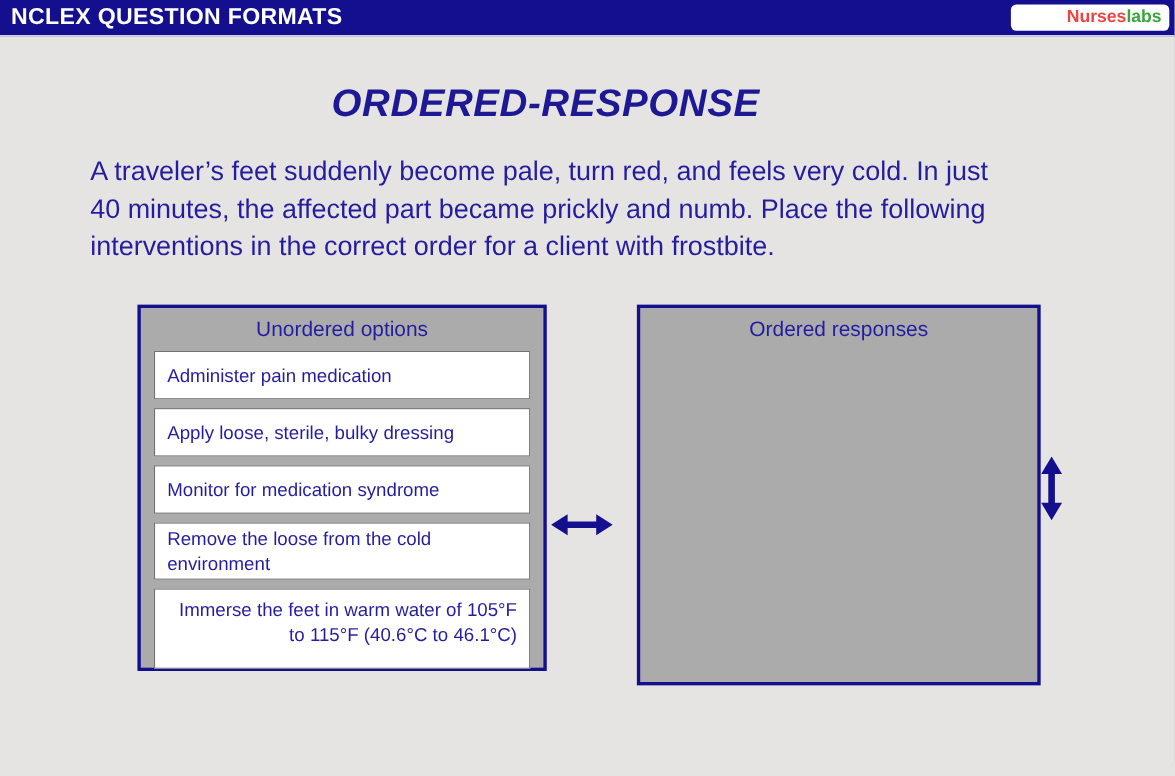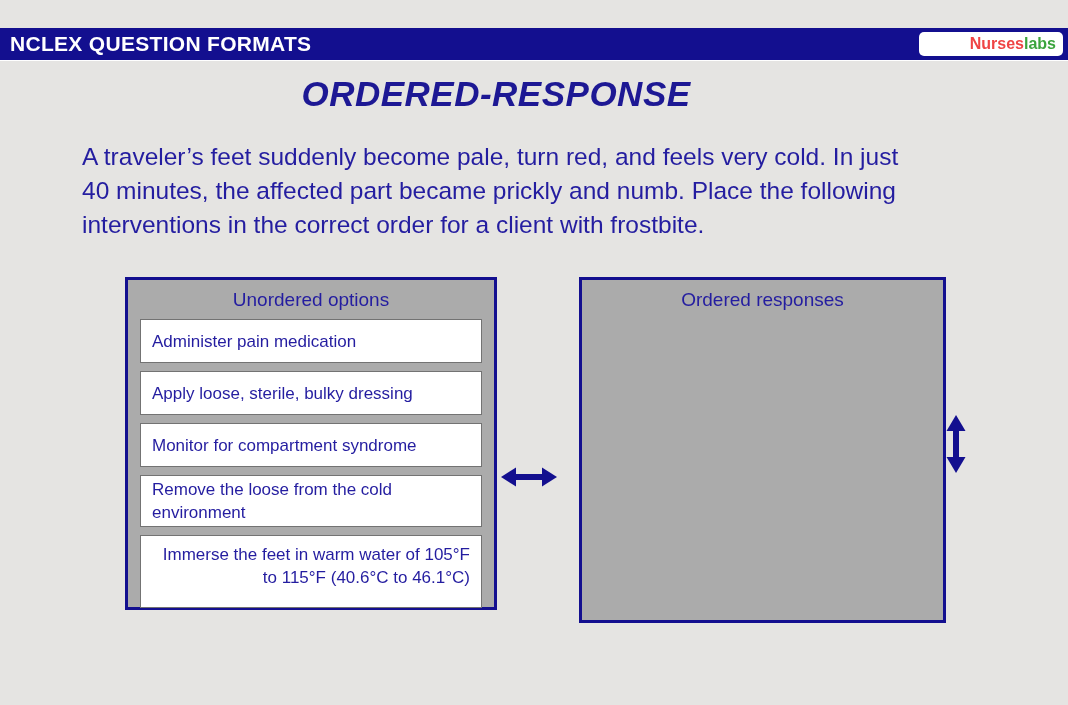--- a/index.html
+++ b/index.html
@@ -11,21 +11,20 @@
     overflow:hidden;
     margin:0 auto;
   }
   
   .topbar{
     position:absolute;left:0;top:0;width:1068px;height:33px;
     background:#130f8f;
     display:flex;align-items:center;
     box-sizing:border-box;
     border-bottom:1px solid #ffffff;
-    margin-top:28px;
   }
   .topbar-title{
     color:#ffffff;
     font-weight:800;
     font-size:21px;
     letter-spacing:.3px;
     padding-left:10px;
     white-space:nowrap;
   }
   .logo-badge{
@@ -122,21 +121,21 @@
     <div>A traveler’s feet suddenly become pale, turn red, and feels very cold. In just</div>
     <div>40 minutes, the affected part became prickly and numb. Place the following</div>
     <div>interventions in the correct order for a client with frostbite.</div>
   </div>
 
   <div class="panel panel-unordered">
     <div class="panel-title">Unordered options</div>
     <div class="options">
       <div class="option">Administer pain medication</div>
       <div class="option">Apply loose, sterile, bulky dressing</div>
-      <div class="option">Monitor for compartment syndrome</div>
+      <div class="option">Monitor for medication syndrome</div>
       <div class="option two-line">Remove the loose from the cold environment</div>
       <div class="option tall">Immerse the feet in warm water of 105°F to 115°F (40.6°C to 46.1°C)</div>
     </div>
   </div>
 
   <div class="panel panel-ordered">
     <div class="panel-title">Ordered responses</div>
   </div>
 
   <div class="h-arrow">

